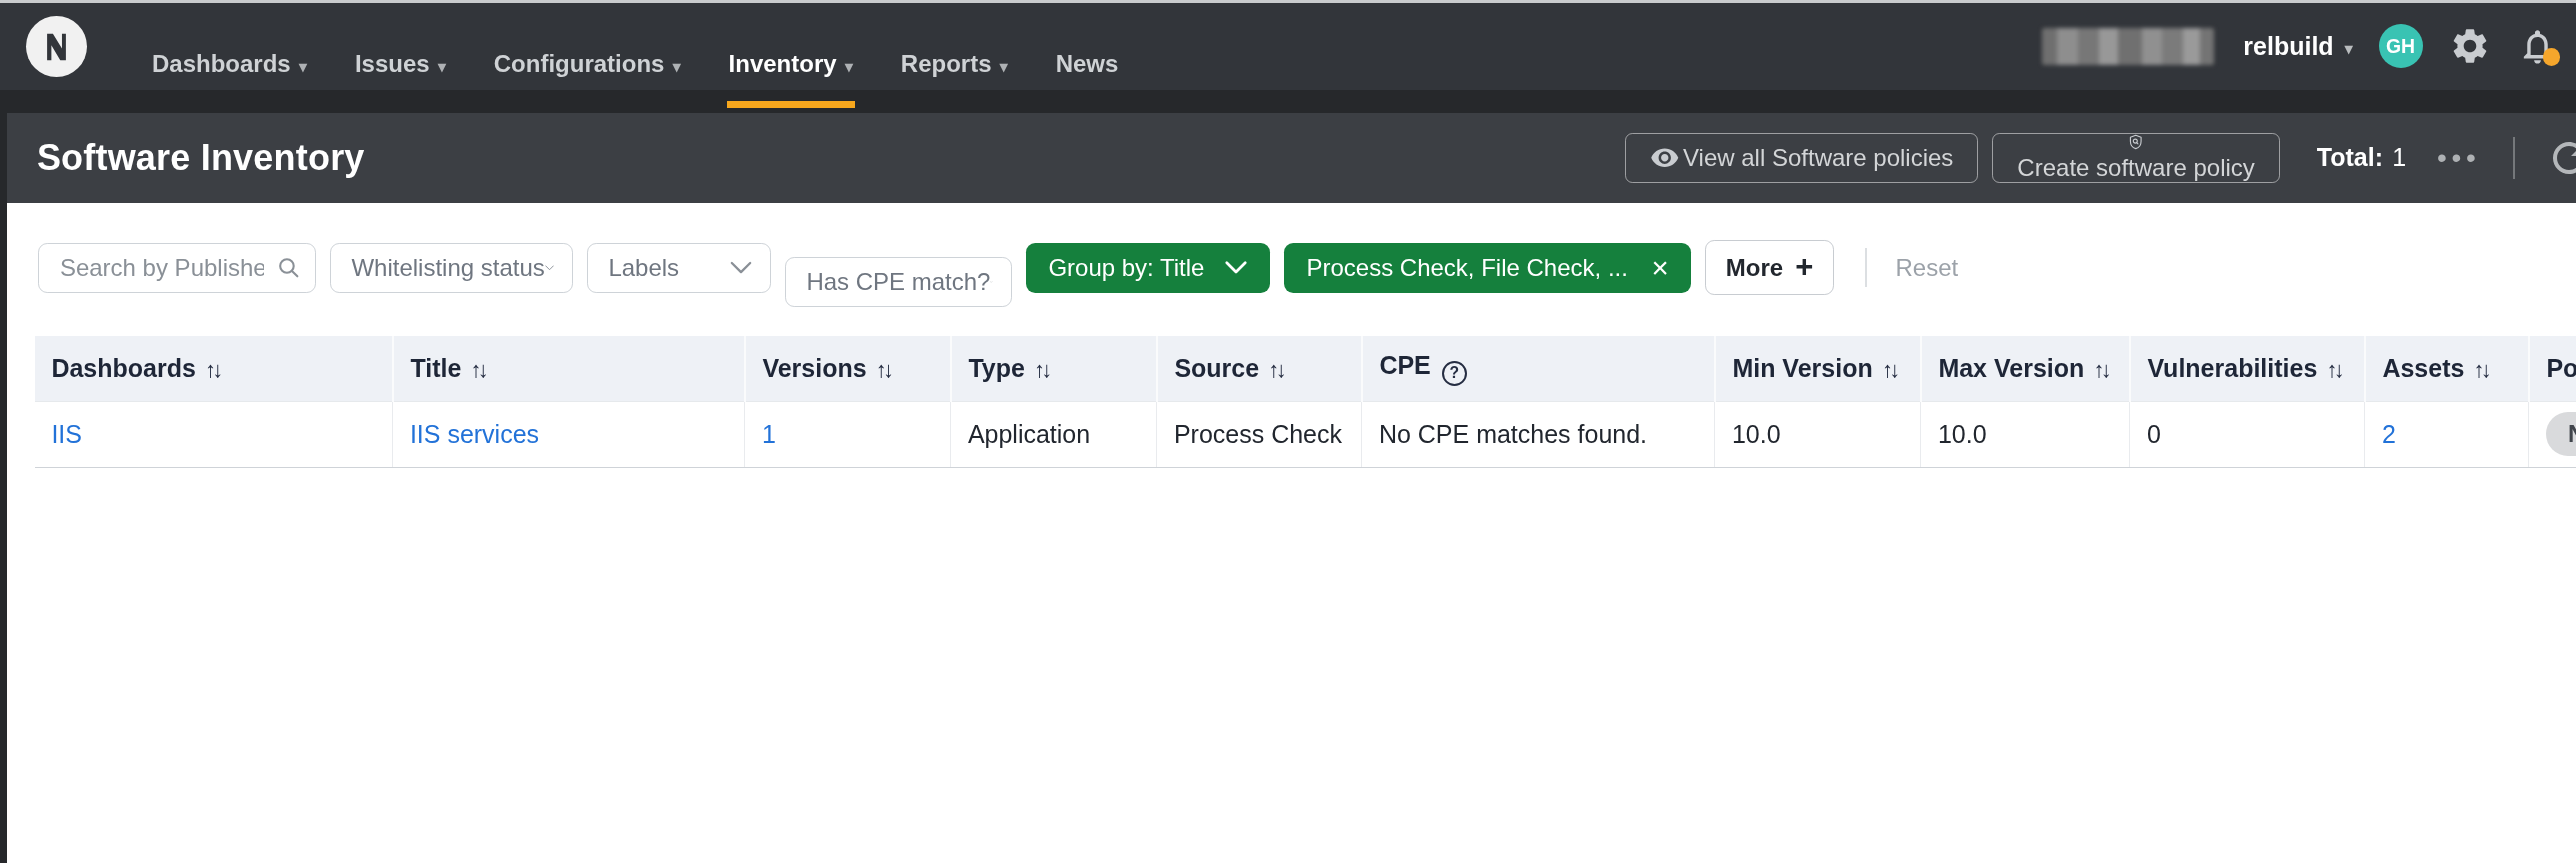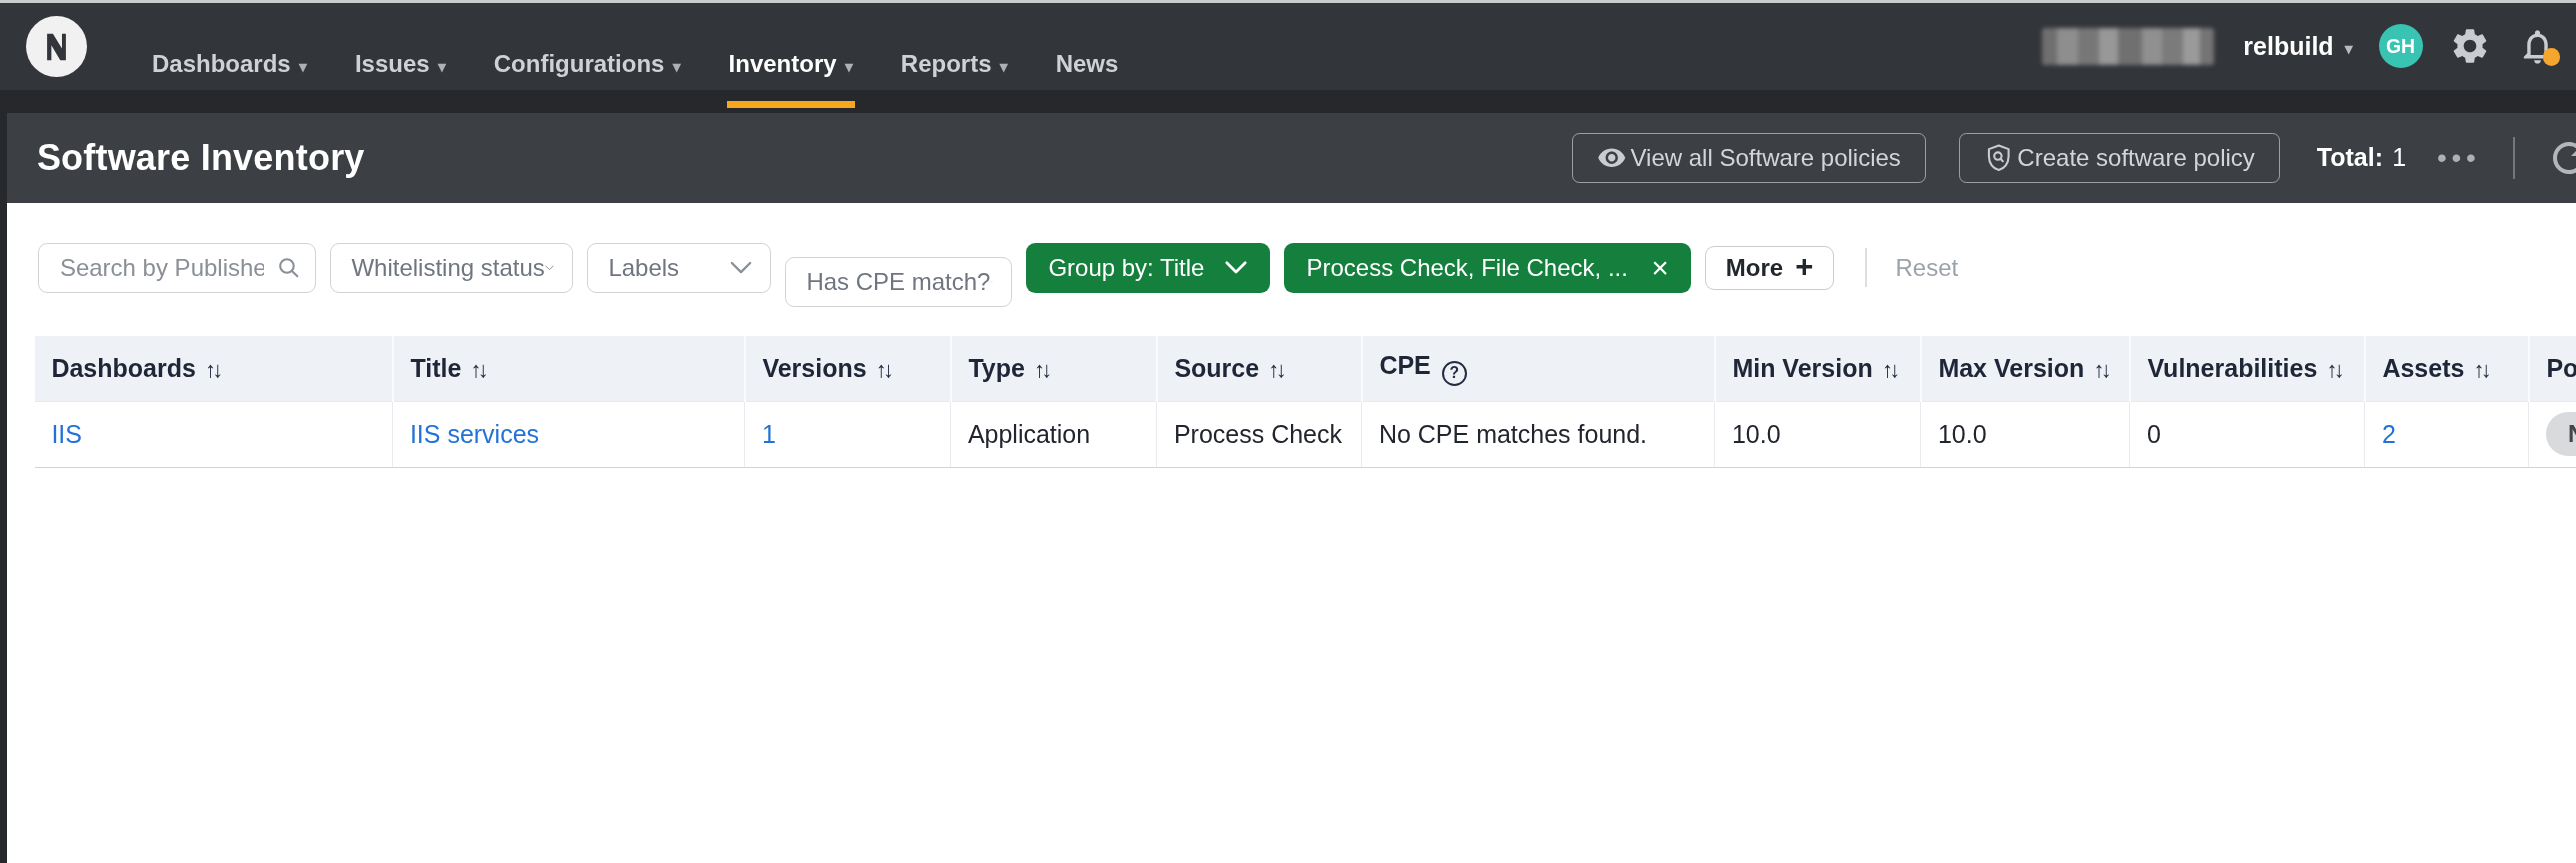--- a/index.html
+++ b/index.html
@@ -56,21 +56,21 @@
     margin-top:23px;height:90px;background:#3c3f44;display:flex;align-items:center;
     padding:0 0 0 29.5px;overflow:hidden;
   }
   .page-title{color:#ffffff;font-size:36px;font-weight:600;margin:0;letter-spacing:0.2px;}
   .header-actions{margin-left:auto;display:flex;align-items:center;}
   .hbtn{
     display:flex;align-items:center;gap:4px;height:50px;padding:0 24px;border-radius:7.4px;
     border:1.8px solid rgba(255,255,255,.5);background:transparent;color:#d3d5d7;
     font-family:"Liberation Sans",sans-serif;font-size:24px;cursor:pointer;white-space:nowrap;
   }
-  .hbtn + .hbtn{margin-left:33px;}
+  .hbtn + .hbtn{margin-left:14px;flex-direction:column;}
   .total{display:flex;align-items:baseline;gap:9.2px;color:#fff;font-size:25px;margin-left:37px;white-space:nowrap;}
   .total .tlabel{font-weight:700;}
   .dots{color:#aeb1b4;font-size:28px;letter-spacing:4.6px;margin-left:31px;cursor:pointer;line-height:1;}
   .hdivider{width:1.8px;height:42px;background:#75787b;margin:0 29.5px 0 33px;}
   .refresh{flex:0 0 auto;margin-right:-16.6px;cursor:pointer;}
   
   .content{background:#ffffff;height:661px;padding:26px 0 0 20px;overflow:hidden;}
   .filters{display:flex;align-items:center;gap:14px;margin-left:11px;}
   .search-box{
     width:278px;height:50px;border:1.8px solid #ced3d8;border-radius:9.2px;
@@ -85,21 +85,21 @@
     height:50px;border:1.8px solid #ced3d8;border-radius:9.2px;background:#fff;
     display:flex;align-items:center;justify-content:space-between;
     padding:0 18.5px 0 20px;color:#6f7680;font-size:24px;cursor:pointer;white-space:nowrap;
   }
   .chip{
     height:50px;border-radius:9.2px;background:#15803d;color:#fff;font-size:24px;
     display:flex;align-items:center;padding:0 22px;gap:20px;cursor:pointer;white-space:nowrap;
   }
   .chip .x{font-size:29.5px;line-height:1;color:#fff;cursor:pointer;padding-left:3.7px;}
   .more-btn{
-    height:44px;border:1.8px solid #c8ccd1;border-radius:9.2px;background:#fff;
+    height:55px;border:1.8px solid #c8ccd1;border-radius:9.2px;background:#fff;
     display:flex;align-items:center;gap:12px;padding:0 20px;cursor:pointer;
     font-family:"Liberation Sans",sans-serif;font-size:24px;font-weight:600;color:#22272e;white-space:nowrap;
   }
   .more-btn .plus{font-size:31px;font-weight:700;line-height:1;padding-bottom:2.8px;}
   .fdivider{width:1.8px;height:39px;background:#dcdfe2;margin:0 14.8px 0 16.6px;}
   .reset{color:#9ca2a9;font-size:24px;cursor:pointer;}
   
   table{border-collapse:collapse;table-layout:fixed;margin:29.5px 0 0 7.4px;width:2697px;}
   thead th{
     background:#eef1f6;height:65px;text-align:left;padding:0 16.6px;vertical-align:middle;

